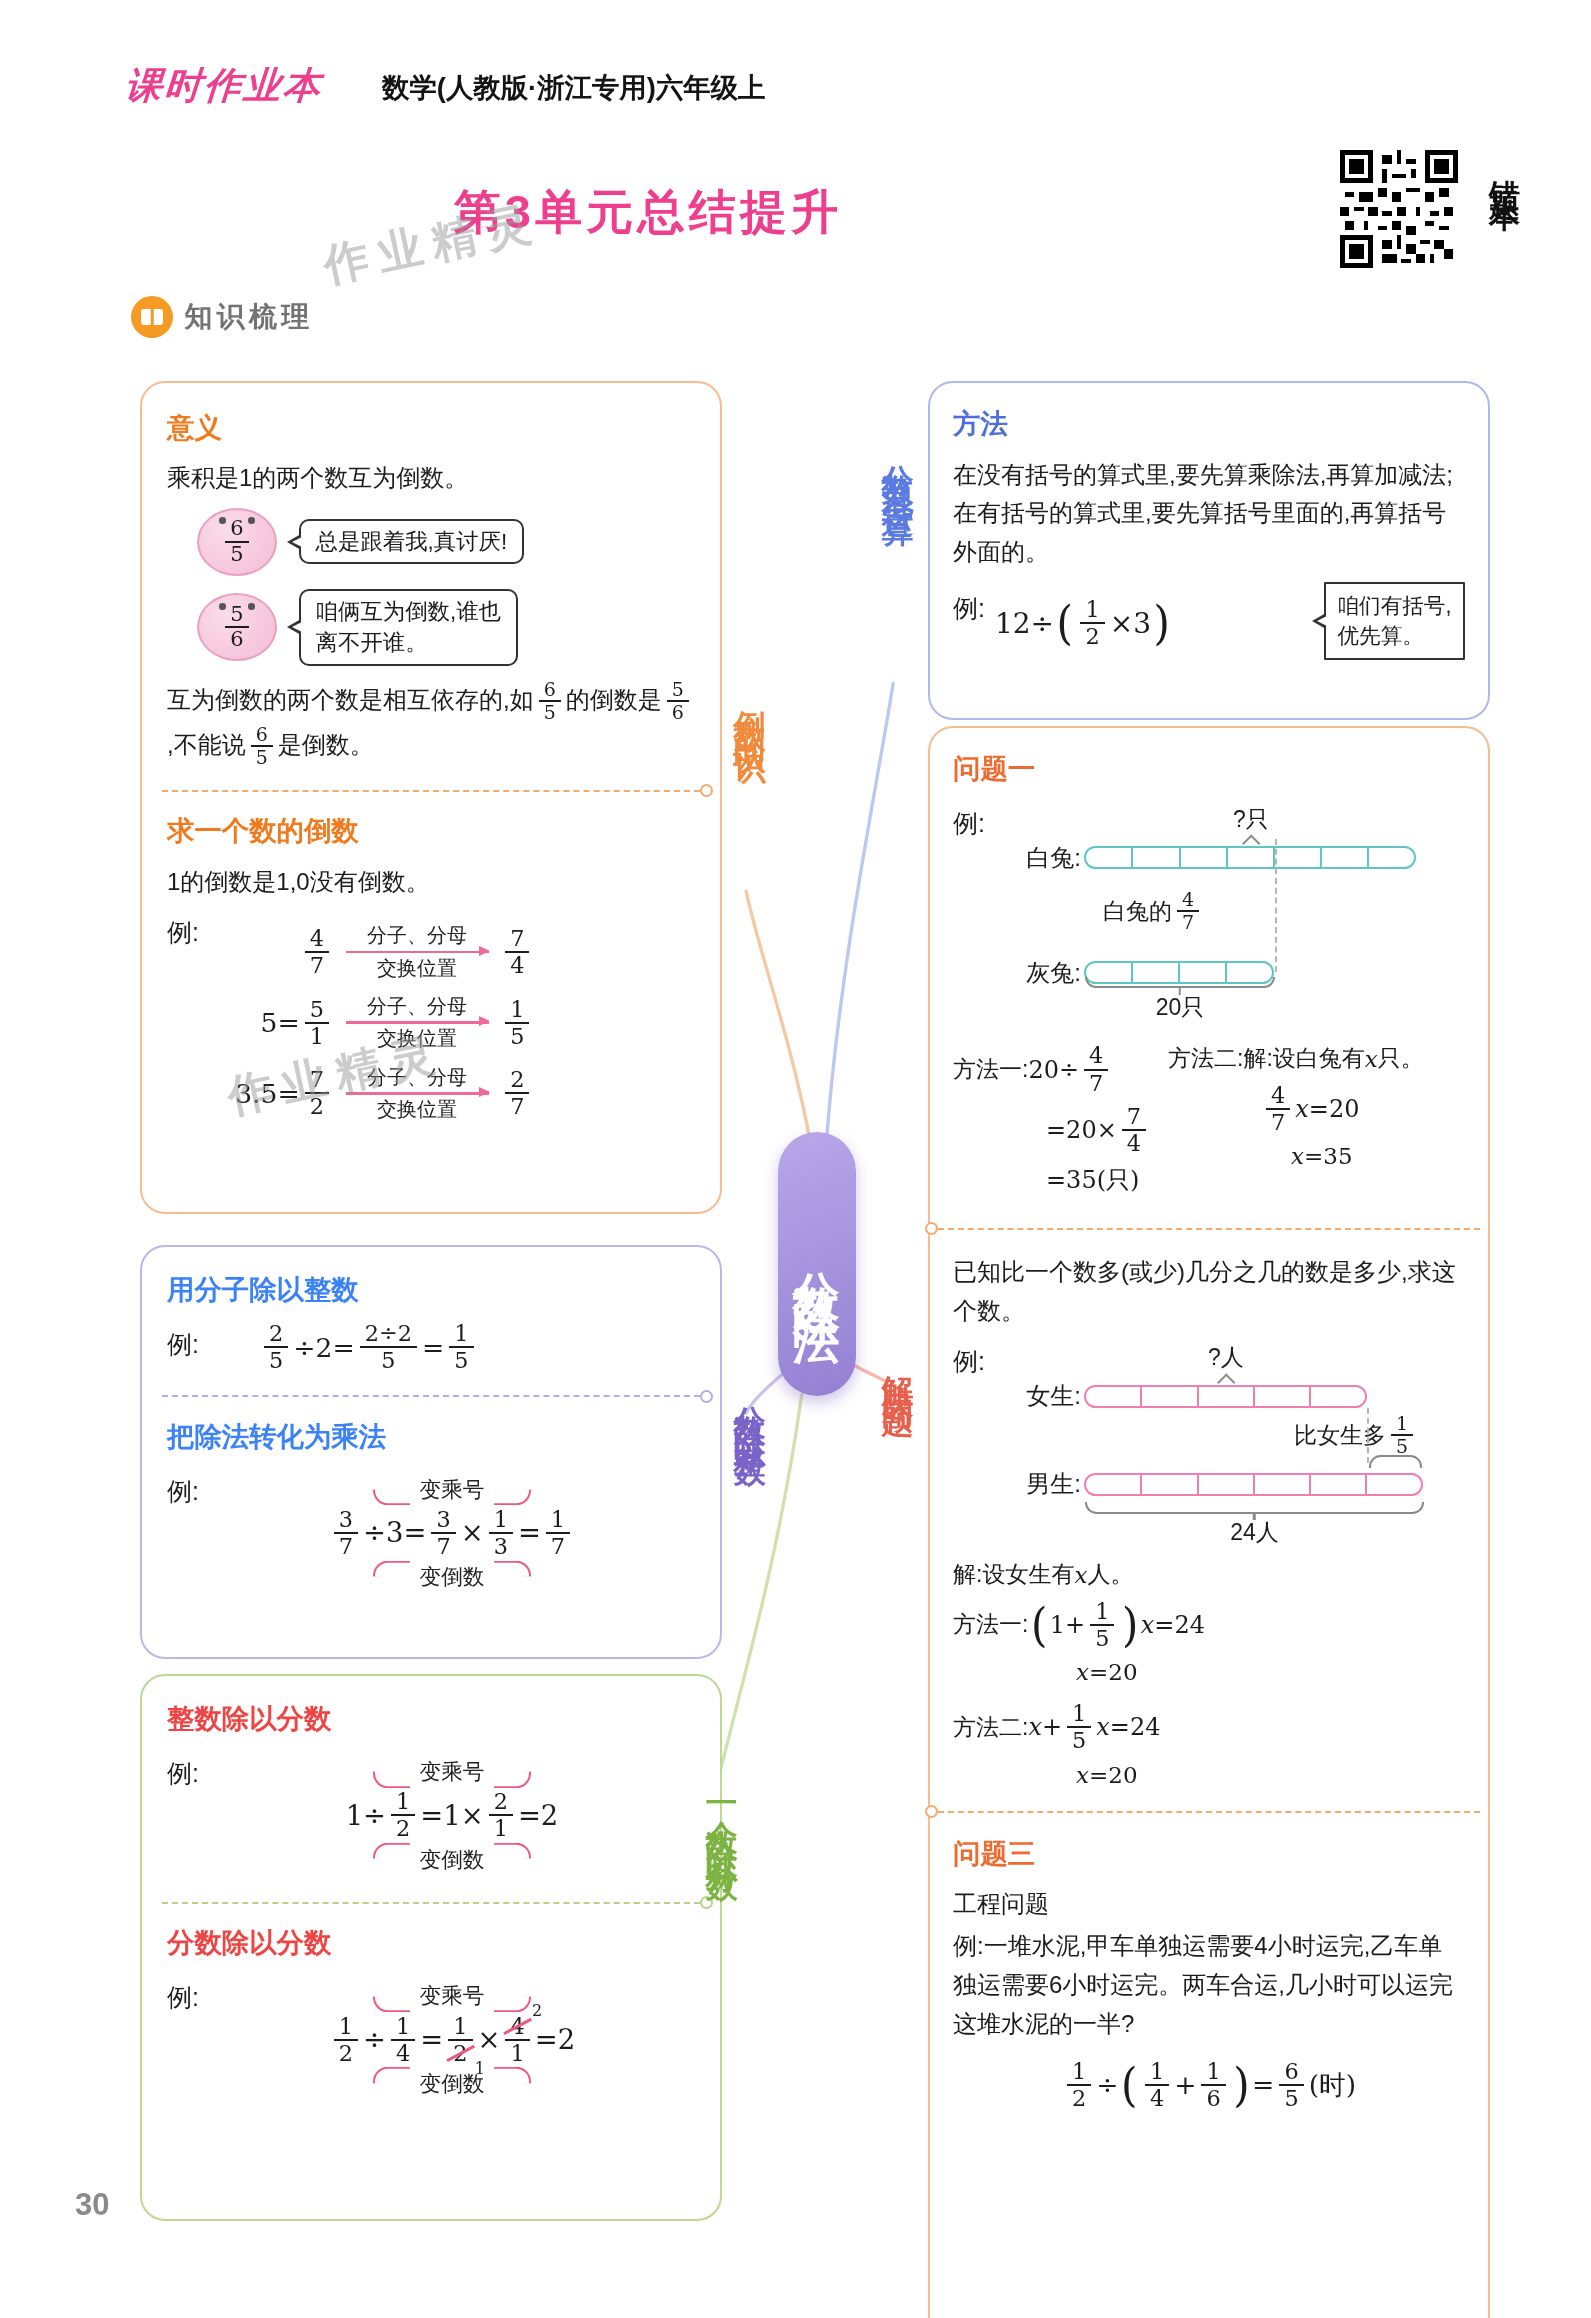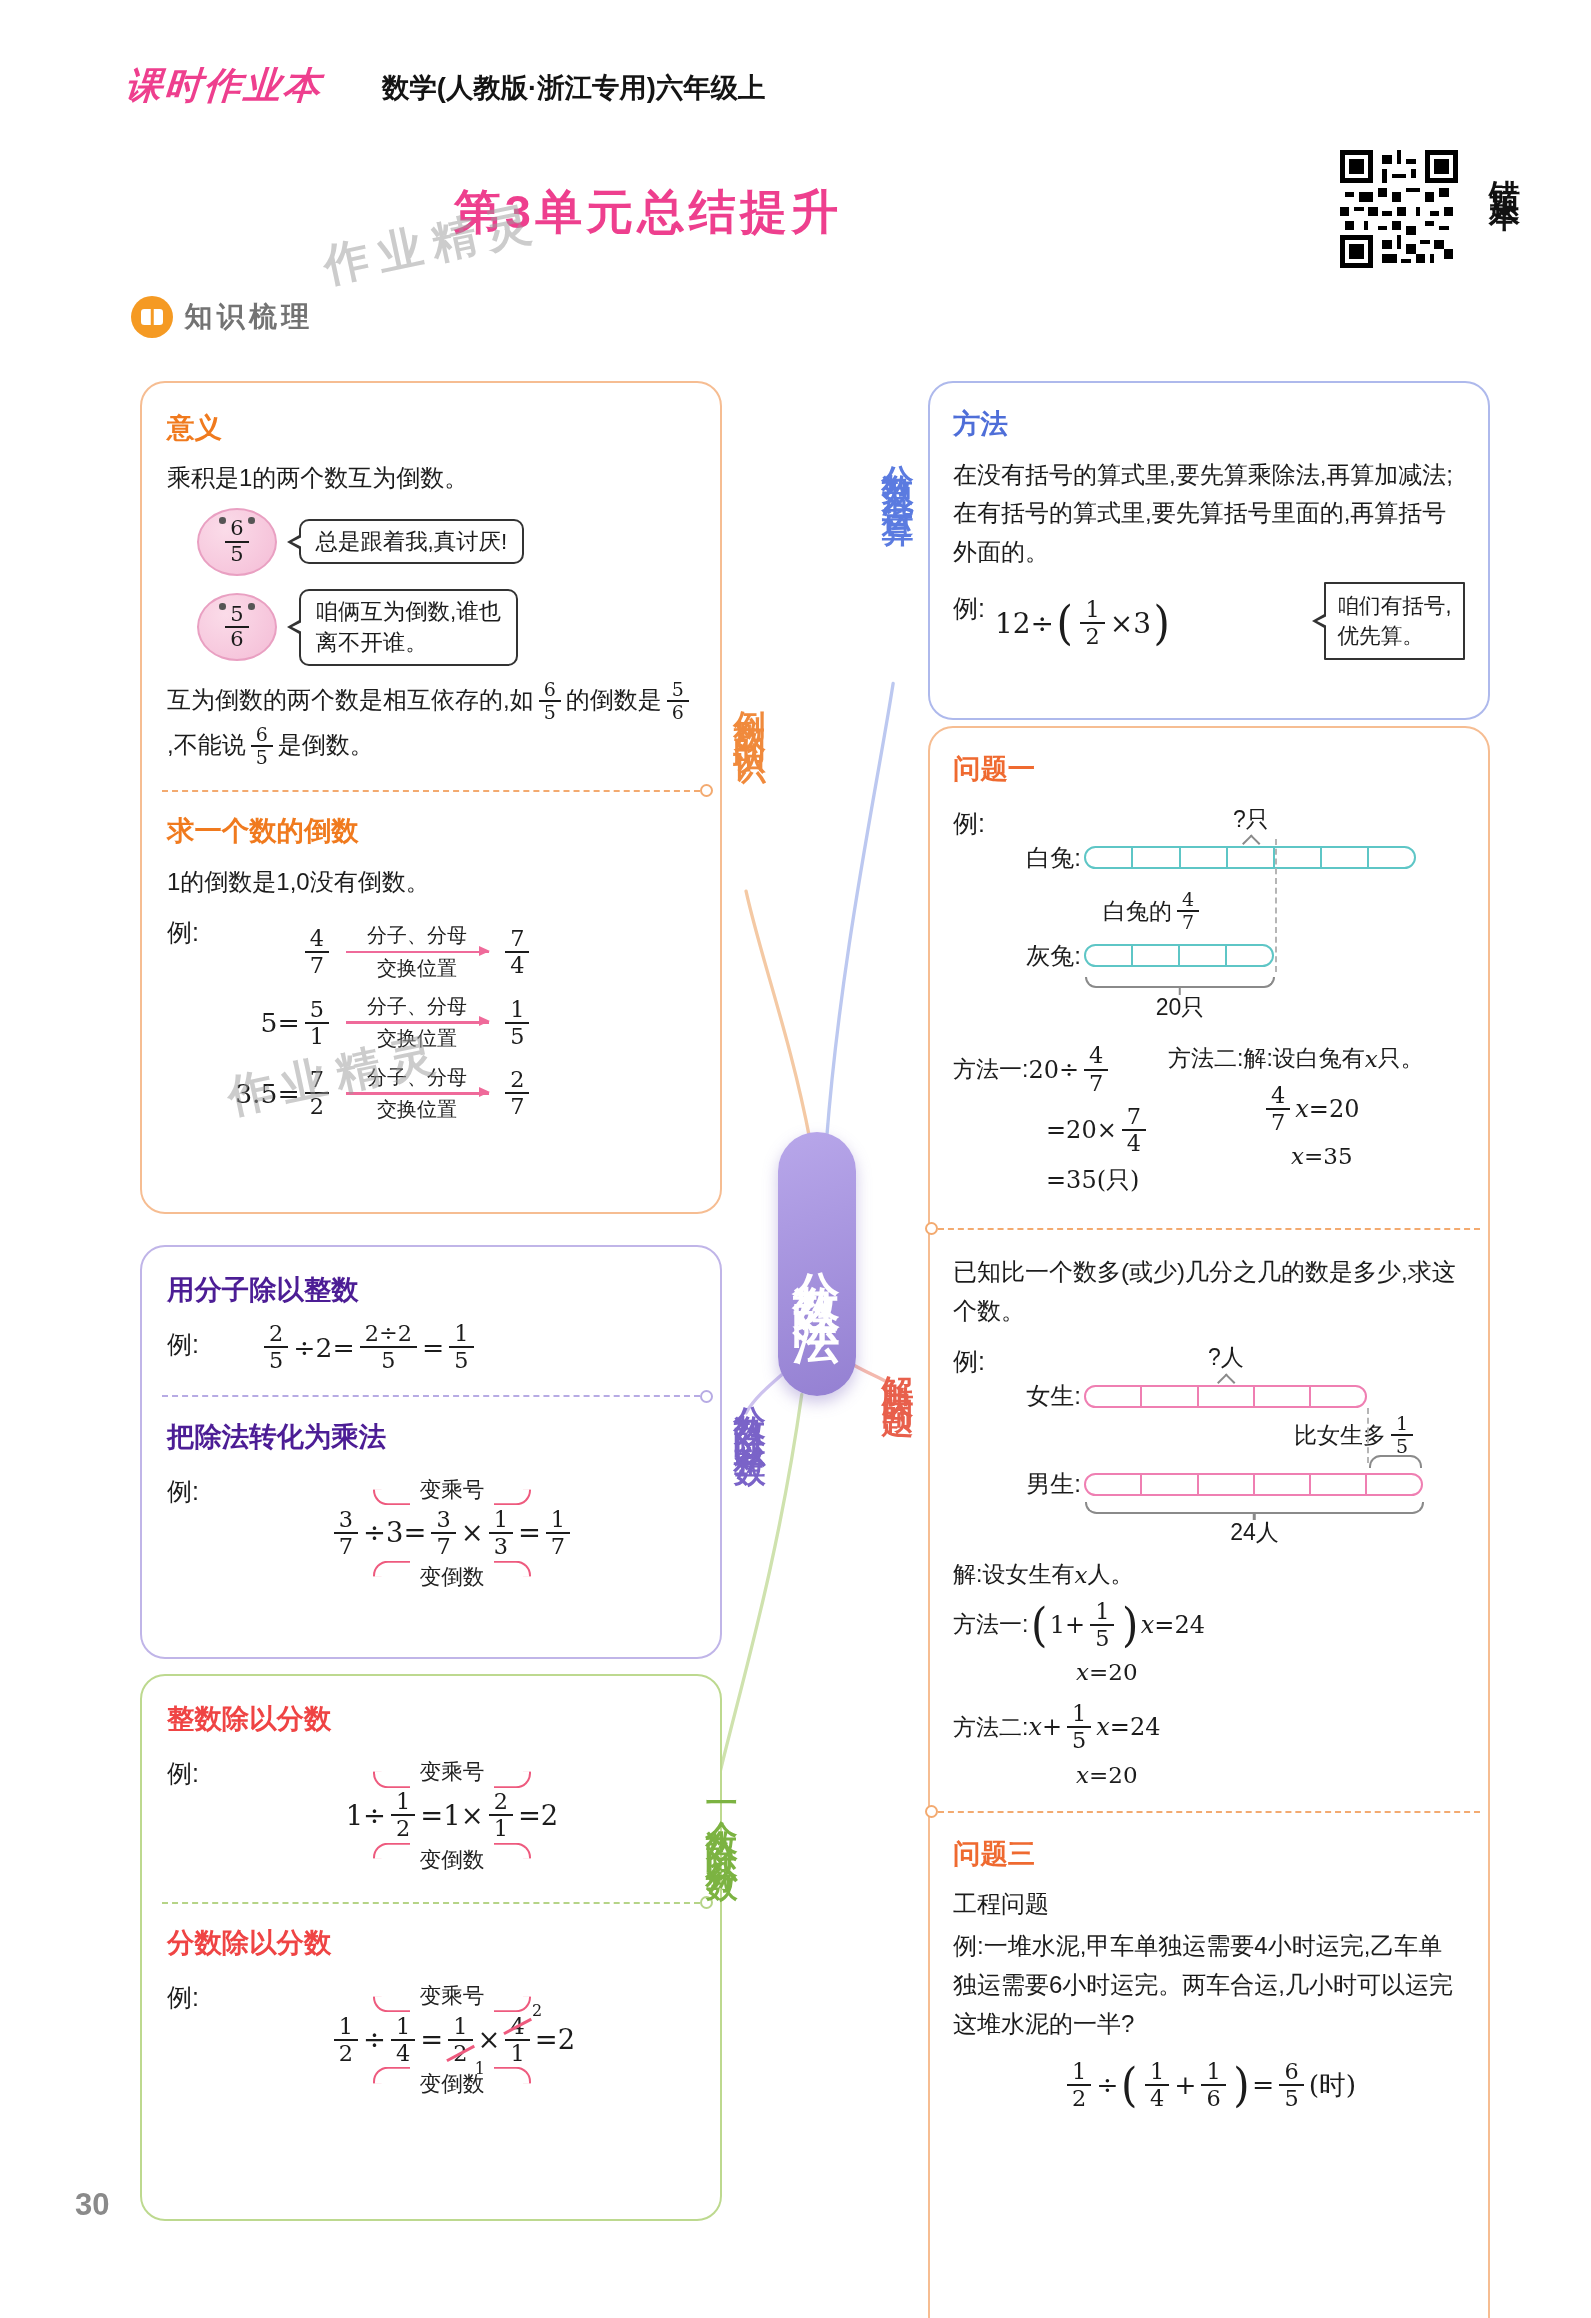--- a/index.html
+++ b/index.html
@@ -43,21 +43,21 @@
   .vl-mixed      { left:876px; top:439px; color:#5b7be0; }
   .vl-solve      { left:876px; top:1351px; color:#e8604c; }
 
   .center-bubble { position:absolute; left:778px; top:1132px; width:78px; height:264px; border-radius:39px;
                    background:linear-gradient(160deg,#b8a7ea,#9480d2); display:flex; align-items:center;
                    justify-content:center; z-index:3; box-shadow:0 6.6px 15px rgba(116,92,185,.35); }
   .center-bubble span { writing-mode:vertical-rl; color:#fff; font-size:47px; font-weight:bold; letter-spacing:15px; }
 
   
   .ph { font-size:27.4px; font-weight:bold; margin:5px 0 13.3px; }
-  .c-orange{color:#f07a1e} .c-purple{color:#4c1d95} .c-green{color:#ef4444} .c-blue{color:#4e6ed8} .c-sorange{color:#ef6a30}
+  .c-orange{color:#f07a1e} .c-purple{color:#3b82f6} .c-green{color:#ef4444} .c-blue{color:#4e6ed8} .c-sorange{color:#ef6a30}
   .p { font-size:24px; line-height:1.62; margin:3.3px 0; }
   .eq { font-family:"DejaVu Serif","Liberation Serif",serif; font-size:26.6px; display:inline-flex; align-items:center; }
   .mx i, .var { font-family:"DejaVu Serif","Liberation Serif",serif; font-style:italic; }
   .bp { font-family:"DejaVu Serif","Liberation Serif",serif; font-size:42px; line-height:1; display:inline-block;
         transform:scaleY(1.12); margin:0 2.5px; font-weight:400; }
   .frac { display:inline-flex; flex-direction:column; align-items:center; font-family:"DejaVu Serif","Liberation Serif",serif;
           line-height:1.12; margin:0 5px; font-size:22.4px; vertical-align:middle; }
   .frac .num { padding:0 5px; border-bottom:2.1px solid #1c1c1c; }
   .frac .den { padding:0 5px; }
   .frac.small { font-size:19px; }
@@ -508,21 +508,21 @@
             </div>
         </div>
         <div class="d-mid" style="top:85px;left:108px">
           <span>白兔的</span>
           <span class="frac small">
               <span class="num">4</span>
               <span class="den">7</span>
             </span>
         </div>
         <div class="d-dash" style="left:280px;top:35px;height:133px"></div>
-        <div class="d-row" style="top:136px">
+        <div class="d-row" style="top:153px">
           <span class="d-label">灰兔:</span>
           <div class="bar cyan" style="width:190px">
               <i></i>
               <i></i>
               <i></i>
               <i></i>
             </div>
         </div>
         <div class="ubrace" style="top:173px;left:90px;width:190px"></div>
         <div class="d-count" style="top:188px;left:90px;width:190px">20只</div>

